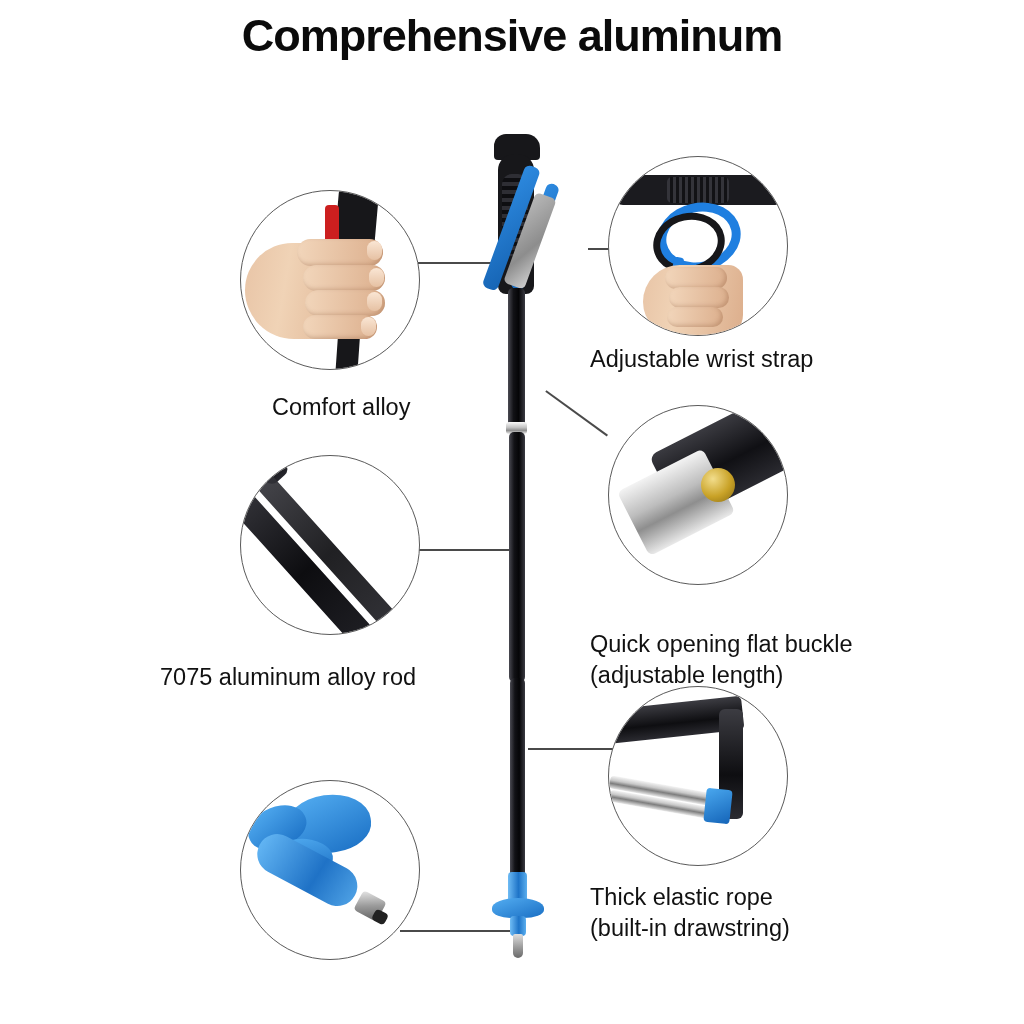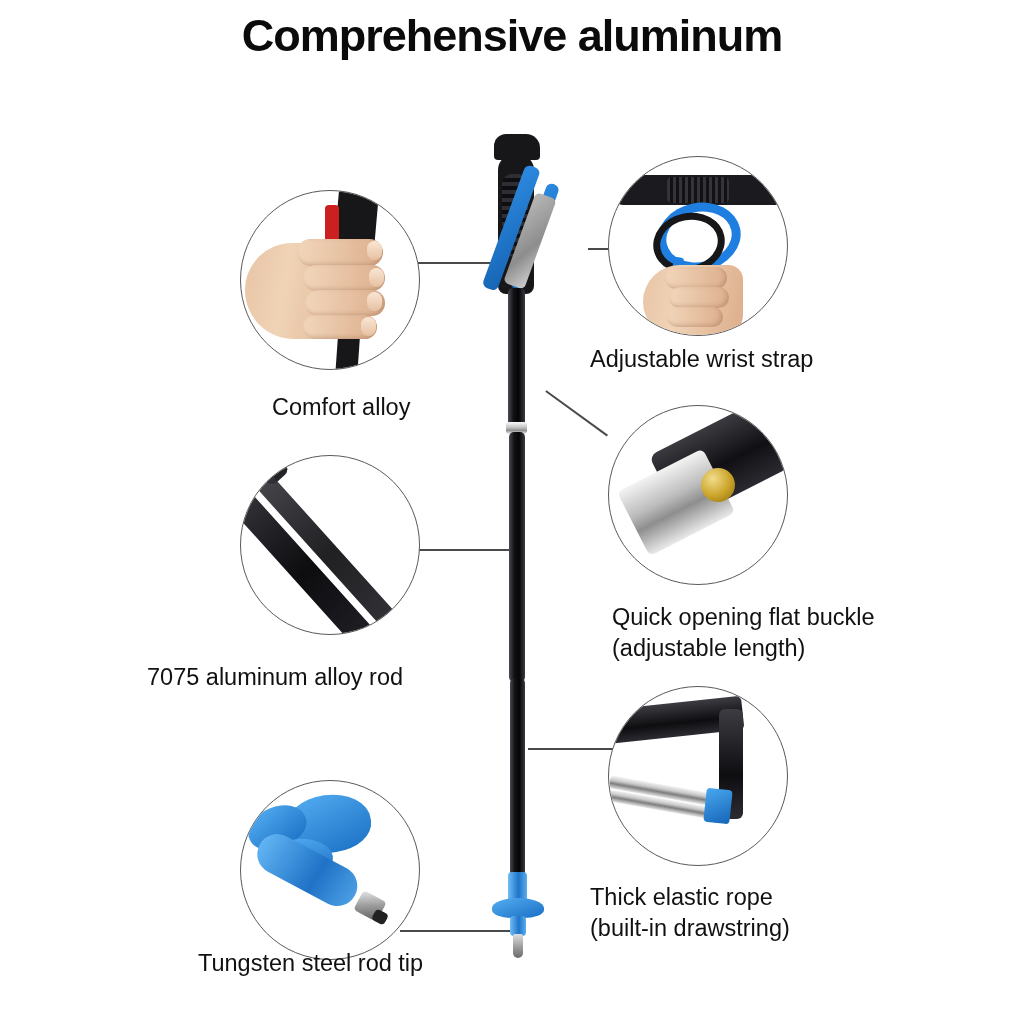--- a/index.html
+++ b/index.html
@@ -180,32 +180,32 @@
 
   <div class="callout" style="left:240px; top:455px; width:180px; height:180px;">
     <div class="cimg">
       <div class="rod-seg" style="left:10px; top:-4px; width:36px; height:26px; transform:rotate(48deg);"></div>
       <div class="rod-seg" style="left:4px;  top:30px; width:230px; height:26px;
            transform:rotate(48deg); transform-origin:left top;"></div>
       <div class="rod-seg" style="left:28px; top:16px; width:225px; height:20px;
            transform:rotate(48deg); transform-origin:left top; opacity:.92;"></div>
     </div>
   </div>
-  <div class="label" style="left:147px; top:662px; width:340px;">7075 aluminum alloy rod</div>
+  <div class="label" style="left:160px; top:662px; width:340px;">7075 aluminum alloy rod</div>
 
   <div class="callout" style="left:608px; top:405px; width:180px; height:180px;">
     <div class="cimg">
       <div class="buck-tube" style="left:40px; top:50px; width:190px; height:74px;
            transform:rotate(-27deg); transform-origin:left top;"></div>
       <div class="buck-chrome" style="left:8px;  top:86px; width:96px; height:72px;
            transform:rotate(-27deg); transform-origin:left top;"></div>
       <div class="buck-gold" style="left:92px; top:62px; width:34px; height:34px;"></div>
     </div>
   </div>
-  <div class="label" style="left:590px; top:602px; width:340px;margin-left:22px;">Quick opening flat buckle
+  <div class="label" style="left:590px; top:629px; width:340px;">Quick opening flat buckle
 (adjustable length)</div>
 
   <div class="callout" style="left:608px; top:686px; width:180px; height:180px;">
     <div class="cimg">
       <div class="rope-blk" style="left:-6px; top:16px; width:140px; height:34px; transform:rotate(-6deg);"></div>
       <div class="rope-blk" style="left:110px; top:22px; width:24px; height:110px; border-radius:6px;"></div>
       <div class="rope-sil" style="left:0px; top:98px; width:112px; height:13px; transform:rotate(10deg);"></div>
       <div class="rope-sil" style="left:0px; top:112px; width:110px; height:12px; transform:rotate(10deg);"></div>
       <div class="rope-blue" style="left:96px; top:102px; width:26px; height:34px; transform:rotate(6deg);"></div>
     </div>
@@ -217,15 +217,14 @@
     <div class="cimg">
       <div class="basket" style="left:44px; top:14px; width:86px; height:58px; transform:rotate(-8deg);"></div>
       <div class="basket" style="left:6px;  top:26px; width:60px; height:40px; transform:rotate(-22deg);"></div>
       <div class="basket" style="left:36px; top:58px; width:56px; height:34px; transform:rotate(6deg);"></div>
       <div class="tip-shaft" style="left:28px; top:46px; width:108px; height:40px;
            transform:rotate(28deg); transform-origin:left top;"></div>
       <div class="tip-metal" style="left:116px; top:114px; width:26px; height:22px; transform:rotate(28deg);"></div>
       <div class="tip-metal" style="left:132px; top:130px; width:14px; height:12px; background:#222; transform:rotate(28deg);"></div>
     </div>
   </div>
-  <div class="label" style="left:198px; top:948px; width:320px;">Tungsten steel rod tip</div>
 
 </div>
 
 </body></html>

